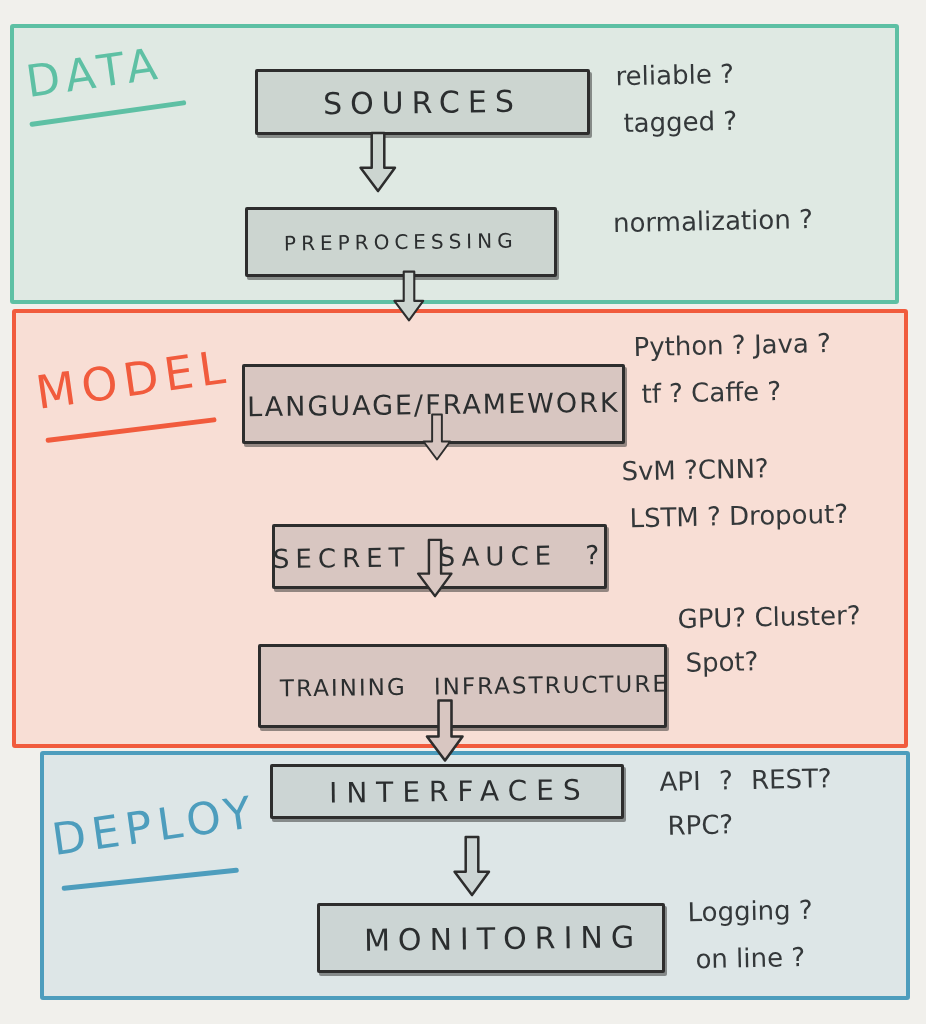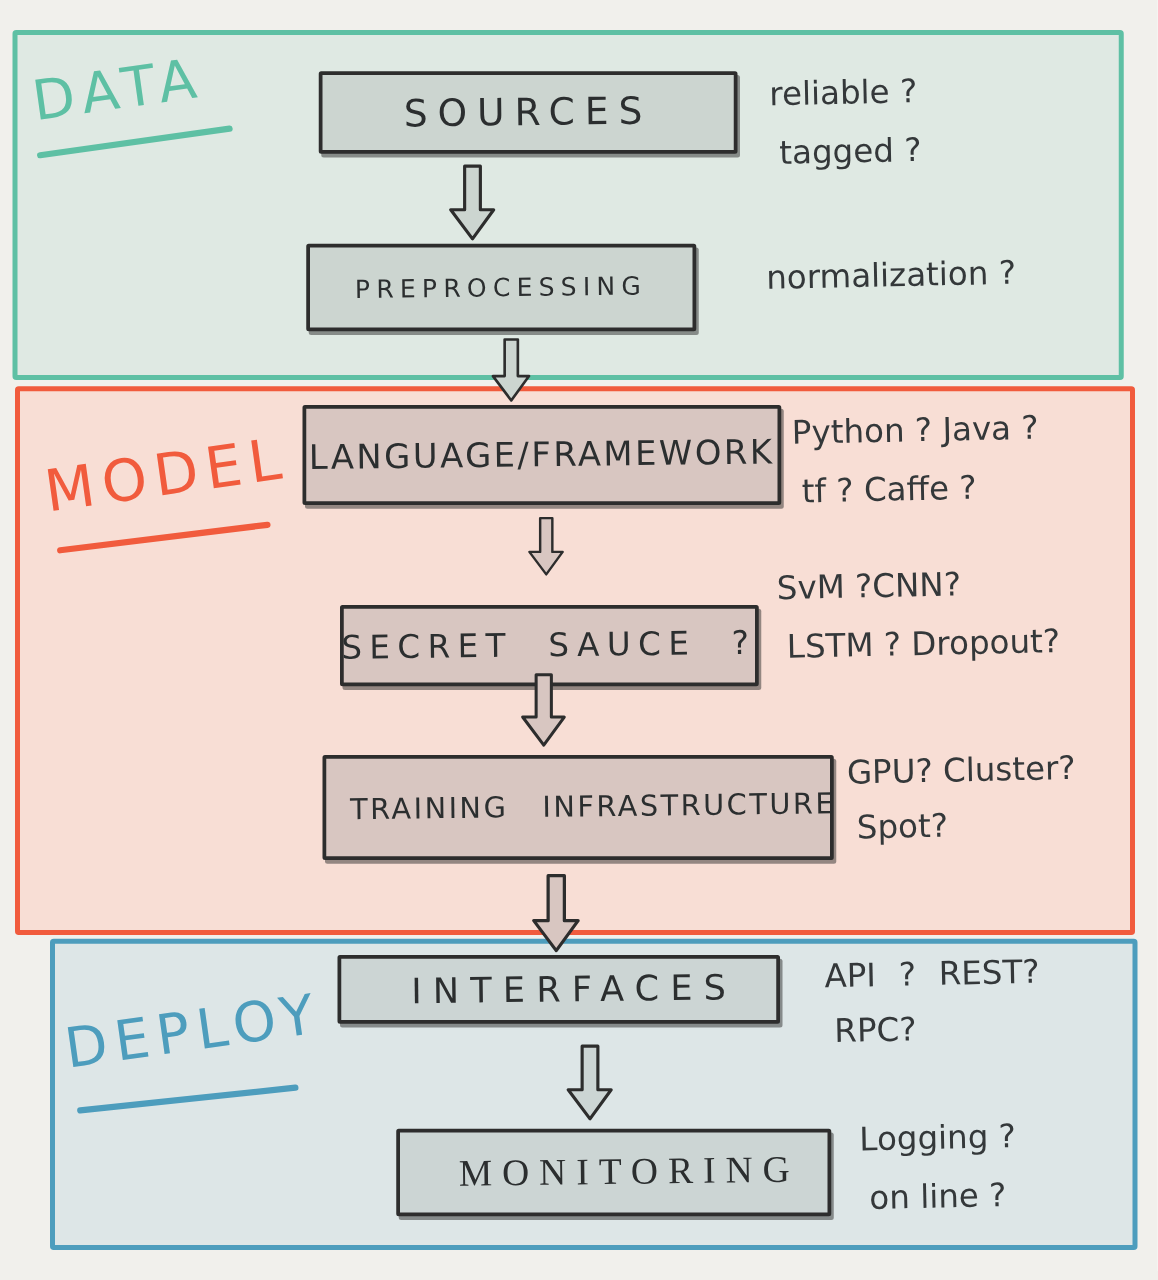--- a/index.html
+++ b/index.html
@@ -38,31 +38,31 @@
   .ul-deploy { left:62px; top:886px; width:178px; background:var(--deploy-accent,#4d9dbd); transform:rotate(-6deg); }
 
   .node {
     position:absolute; z-index:2; box-sizing:border-box;
     border:3.5px solid var(--node-border,#2d2d2d); border-radius:2px;
     box-shadow:2px 3px 0 rgba(45,45,45,.5);
     display:flex; align-items:center; justify-content:center;
     text-align:center; color:#2b2e2f; white-space:nowrap;
   }
   .node > span { display:inline-block; transform:rotate(-0.7deg); }
-  .fill-data   { background:var(--data-node-fill,#ccd5d0); }
-  .fill-model  { background:var(--model-node-fill,#d8c6c1); }
+  .fill-data   { background:var(--data-node-fill,#ccd5d0);margin-top:12px; }
+  .fill-model  { background:var(--model-node-fill,#d8c6c1);margin-top:40px; }
   .fill-deploy { background:var(--deploy-node-fill,#ccd5d4);padding-left:24px; }
 
   .n-sources        { left:255px; top:57px;  width:335px; height:66px; font-size:30px; letter-spacing:8px; }
   .n-preprocessing  { left:245px; top:195px; width:312px; height:70px; font-size:20px; letter-spacing:5px; }
   .n-language       { left:242px; top:324px; width:383px; height:80px; font-size:27px; letter-spacing:2px; }
   .n-secret         { left:272px; top:484px; width:335px; height:65px; font-size:26px; letter-spacing:6px; word-spacing:14px; }
   .n-training       { left:258px; top:604px; width:409px; height:84px; font-size:23px; letter-spacing:2px; word-spacing:18px;padding-left:24px; }
   .n-interfaces     { left:270px; top:764px; width:354px; height:55px; font-size:28px; letter-spacing:9px; }
-  .n-monitoring     { left:317px; top:903px; width:348px; height:70px; font-size:30px; letter-spacing:8px;font-family:Liberation Serif, serif; }
+  .n-monitoring     { left:317px; top:903px; width:348px; height:70px; font-size:30px; letter-spacing:8px; }
 
   .arrow { position:absolute; z-index:3; }
   .arrow svg { display:block; }
   .arrow path { stroke:var(--node-border,#2d2d2d); stroke-width:2.6; stroke-linejoin:round; }
 
   .note {
     position:absolute; z-index:2; font-size:26px; line-height:47px;
     white-space:nowrap; color:#34383a; transform:rotate(-1.2deg);
   }
   .note div:nth-child(2) { padding-left:7px; }

